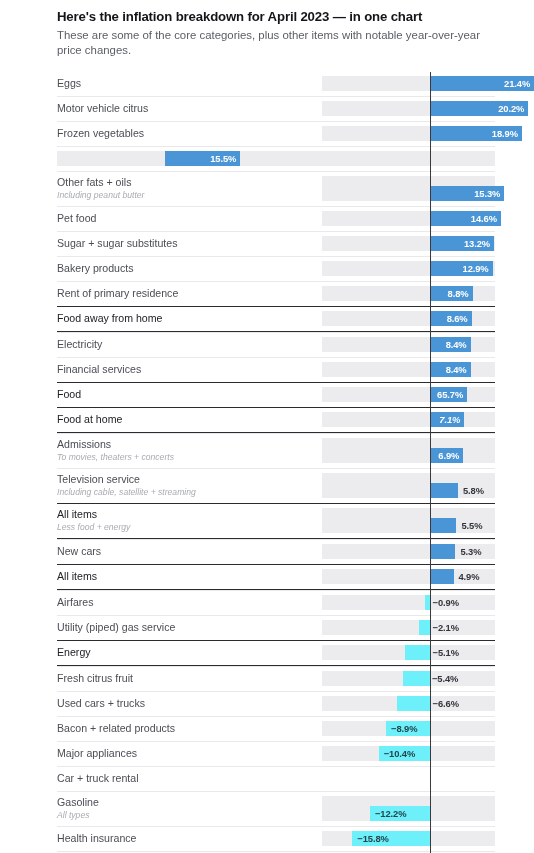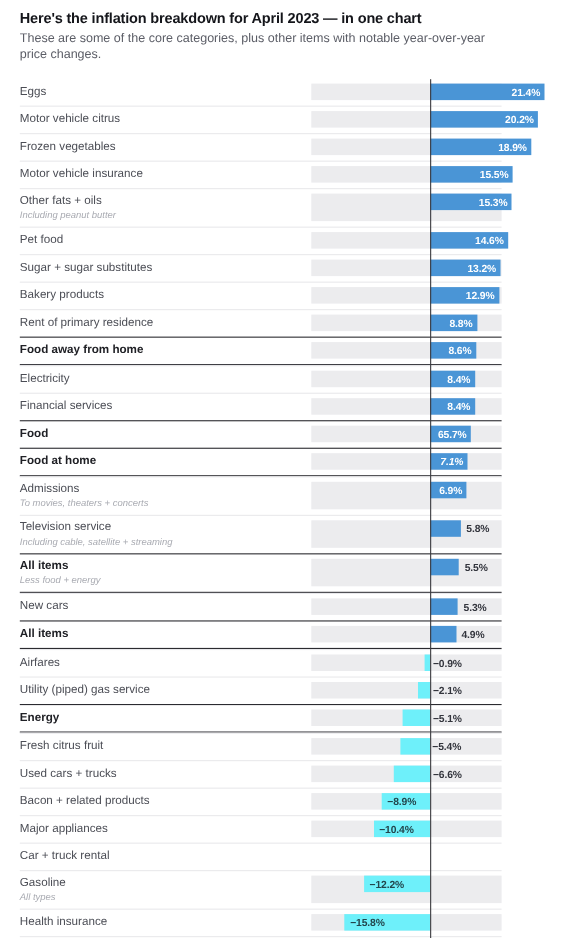--- a/index.html
+++ b/index.html
@@ -13,20 +13,21 @@
     font-family: "Liberation Sans", sans-serif;
     color: #3c3c41;
     overflow: hidden;
   }
   .page {
     width: 472px;
     height: 853px;
     box-sizing: border-box;
     padding: 0;
     position: relative;
+    margin-left: 39px;
   }
 
   
   .header { padding: 9px 18px 0 18px; }
   .title {
     font-size: 13.2px;
     font-weight: bold;
     color: #14151a;
     letter-spacing: -0.15px;
     line-height: 16px;
@@ -68,38 +69,38 @@
     padding: 4px 6px 5px 0;
     box-sizing: border-box;
   }
   .label-main {
     font-size: 10.6px;
     color: #4b4d55;
     line-height: 13px;
     white-space: nowrap;
   }
   .row.bold .label-main {
-    font-weight: bold;
+    font-weight: normal;
     color: #202126;
   }
   .label-sub {
     font-size: 8.6px;
     font-style: italic;
     color: #a9abb2;
     line-height: 11px;
     white-space: nowrap;
     margin-top: 1px;
   }
 
   
   .bar-cell {
     flex: 1 1 auto;
     position: relative;
     display: flex;
-    align-items: flex-start;
+    align-items: flex-end;
     padding: 4px 0 5px 0;
   }
   .track {
     position: absolute;
     left: 0;
     right: 0;
     top: 4px;
     bottom: 5px;
     background: #ececee;
   }
@@ -182,23 +183,20 @@
           </div>
           <div class="bar-cell">
             <div class="track"></div>
             <div class="barwrap">
               <div class="bar pos" style="width: 92.4px; left: 107.556px;"></div>
               <div class="vlabel inside-pos" style="left: 195.956px; transform: translateX(-100%);">18.9%</div>
             </div>
           </div>
         </div>
         <div class="row">
-          <div class="label-cell">
-            <div class="label-main">Motor vehicle insurance</div>
-          </div>
           <div class="bar-cell">
             <div class="track"></div>
             <div class="barwrap">
               <div class="bar pos" style="width: 75.7778px; left: 107.556px;"></div>
               <div class="vlabel inside-pos" style="left: 179.333px; transform: translateX(-100%);">15.5%</div>
             </div>
           </div>
         </div>
         <div class="row">
           <div class="label-cell">

